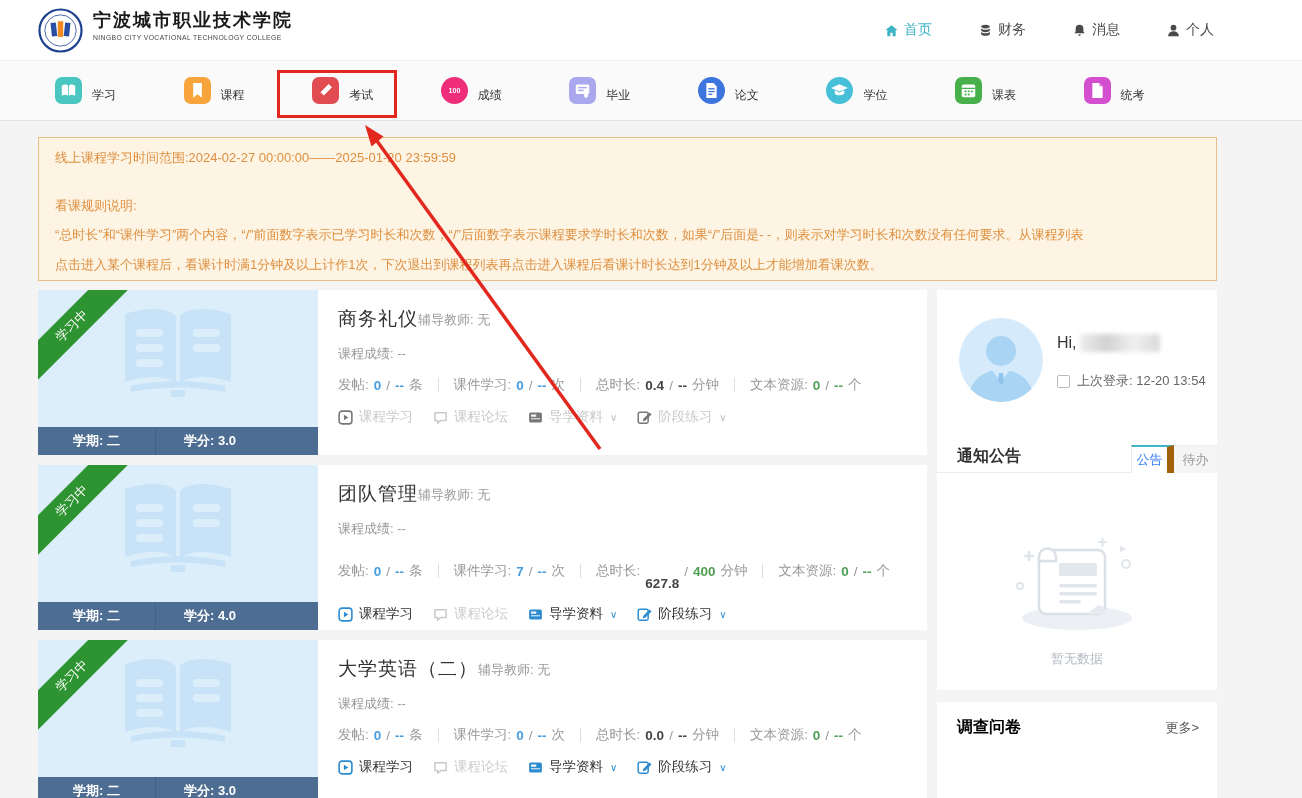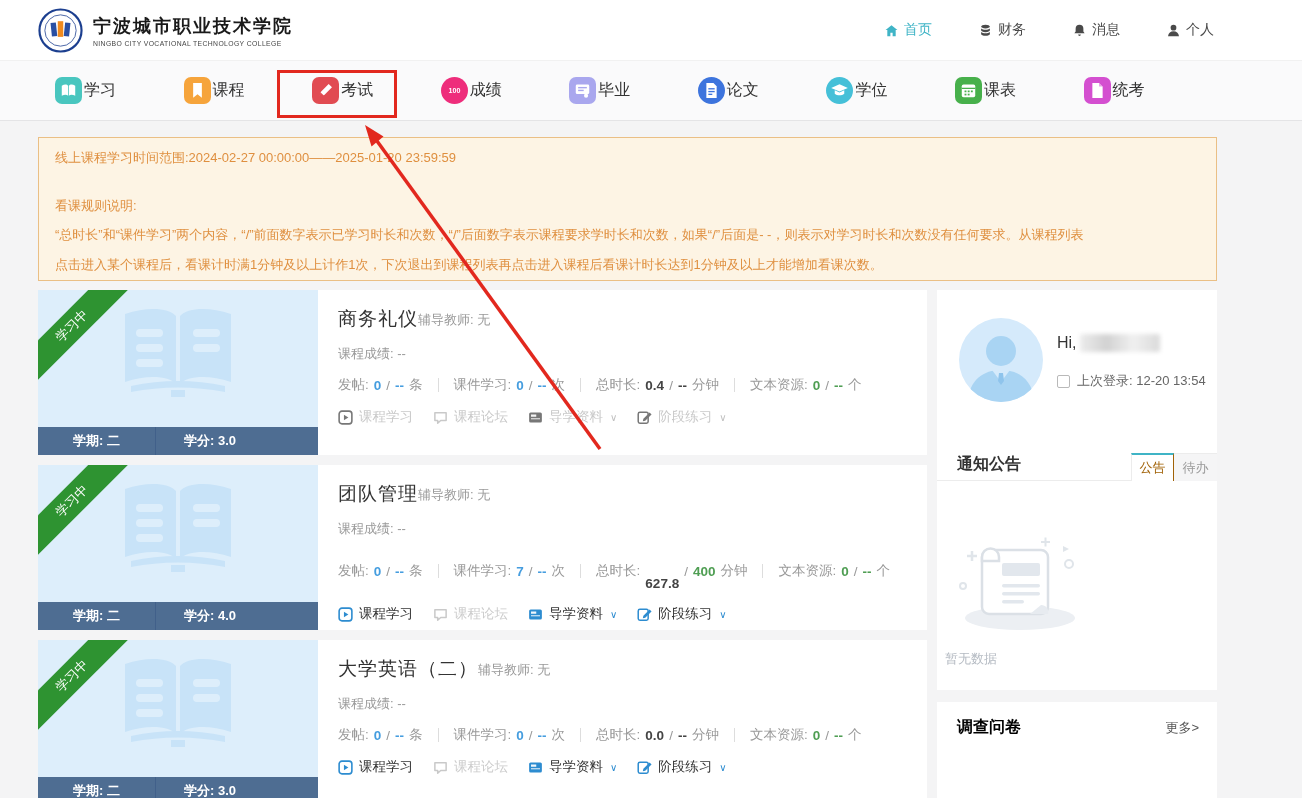--- a/index.html
+++ b/index.html
@@ -2,31 +2,31 @@
 <html><head>
 <meta charset="utf-8">
 <style>
   *{margin:0;padding:0;box-sizing:border-box}
   html,body{background:#ffffff}
   body{font-family:"Liberation Sans","DejaVu Sans",sans-serif;}
   .page{position:relative;width:1302px;height:798px;background:#f4f4f5;overflow:hidden}
 
   
   .header{position:absolute;top:0;left:0;right:0;height:60px;background:#fff;display:flex;align-items:center;justify-content:space-between;padding:0 88px 0 38px;z-index:2}
-  .logo{display:flex;align-items:center;gap:10px}
+  .logo{display:flex;align-items:flex-start;gap:10px}
   .logo-text .cn{font-size:18px;font-weight:bold;color:#1a1a1a;letter-spacing:2px}
   .logo-text .en{font-size:6.8px;color:#444;letter-spacing:.4px;margin-top:2px}
   .topnav{display:flex;gap:46px;align-items:flex-start}
   .tn{display:flex;align-items:center;gap:5px;font-size:14px;color:#4a4a4a;cursor:pointer}
   .tn svg{width:15px;height:15px;fill:currentColor}
   .tn.active{color:#3fb4c6}
 
   
   .tabbar{position:absolute;top:60px;left:0;right:0;height:61px;background:#fafafb;border-top:1px solid #f1f1f1;border-bottom:1px solid #e4e4e6;display:flex;align-items:center;padding:0 90px 0 55px;z-index:2}
-  .tab{flex:1;display:flex;align-items:center;gap:2px;font-size:16px;color:#333;cursor:pointer}
+  .tab{flex:1;display:flex;align-items:flex-end;gap:10px;font-size:12px;color:#333;cursor:pointer}
   .tab-ic{width:27px;height:27px;border-radius:7px;display:flex;align-items:center;justify-content:center;flex:none}
   .tab-ic.rnd{border-radius:50%}
   .tab-ic svg{width:19px;height:19px;fill:#fff}
 
   
   .redbox{position:absolute;left:277px;top:70px;width:120px;height:48px;border:3px solid #e2281e;z-index:7}
   .anno-svg{position:absolute;left:0;top:0;width:1302px;height:798px;z-index:6;pointer-events:none}
 
   
   .noticebox{position:absolute;left:38px;top:137px;width:1179px;height:144px;background:#fdf4e4;border:1px solid #eabf85;color:#df8f3f;font-size:13px;padding:11px 16px;z-index:1}
@@ -62,27 +62,27 @@
   .chev{font-size:10px;margin-left:1px}
 
   
   .rpanel{position:absolute;left:937px;top:290px;width:280px;height:400px;background:#fff;overflow:hidden;z-index:1}
   .rpanel2{position:absolute;left:937px;top:702px;width:280px;height:96px;background:#fff;z-index:1}
   .avatar{position:absolute;left:22px;top:28px}
   .hi{position:absolute;left:120px;top:44px;font-size:16px;color:#333;display:flex;align-items:center}
   .blur-name{display:inline-block;width:80px;height:18px;margin-left:3px;background:linear-gradient(90deg,#ececec,#d2d2d2,#f0f0f0,#dadada);filter:blur(2px);border-radius:2px}
   .lastlogin{position:absolute;left:120px;top:82px;font-size:13px;color:#666;display:flex;align-items:center;gap:7px}
   .cbx{width:13px;height:13px;border:1.5px solid #b9b9b9;border-radius:2px;flex:none}
-  .nhead{position:absolute;left:0;right:0;top:160px;height:31px;border-bottom:1px solid #ececec;padding-left:20px}
+  .nhead{position:absolute;left:0;right:0;top:152px;height:31px;border-bottom:1px solid #ececec;padding-left:20px}
   .nhead .ht{font-size:16px;font-weight:bold;color:#333;line-height:28px}
   .ntabs{position:absolute;right:0;bottom:-1px;display:flex}
   .ntab{width:43px;height:28px;display:flex;align-items:center;justify-content:center;font-size:13px;cursor:pointer}
-  .ntab.on{background:#fff;color:#a16207;border-top:2px solid #3fb4c6;border-left:1px solid #ececec;border-right:1px solid #a16207}
+  .ntab.on{background:#fff;color:#3b82f6;border-top:2px solid #3fb4c6;border-left:1px solid #ececec;border-right:7px solid #a16207}
   .ntab.off{background:#f5f5f6;color:#999;border-top:1px solid #ececec}
-  .empty{position:absolute;left:8px;top:240px;width:100%;text-align:left}
+  .empty{position:absolute;left:0;top:240px;width:100%;text-align:center}
   .empty .et{font-size:13px;color:#b4bac2;margin-top:12px}
   .shead{display:flex;justify-content:space-between;align-items:center;padding:15px 18px 0 20px}
   .shead .st{font-size:16px;font-weight:bold;color:#000000}
   .shead .more{font-size:13px;color:#555;cursor:pointer}
   .hidden-defs{position:absolute;width:0;height:0;overflow:hidden}
 </style>
 </head>
 <body>
 
 <svg class="hidden-defs" aria-hidden="true">

